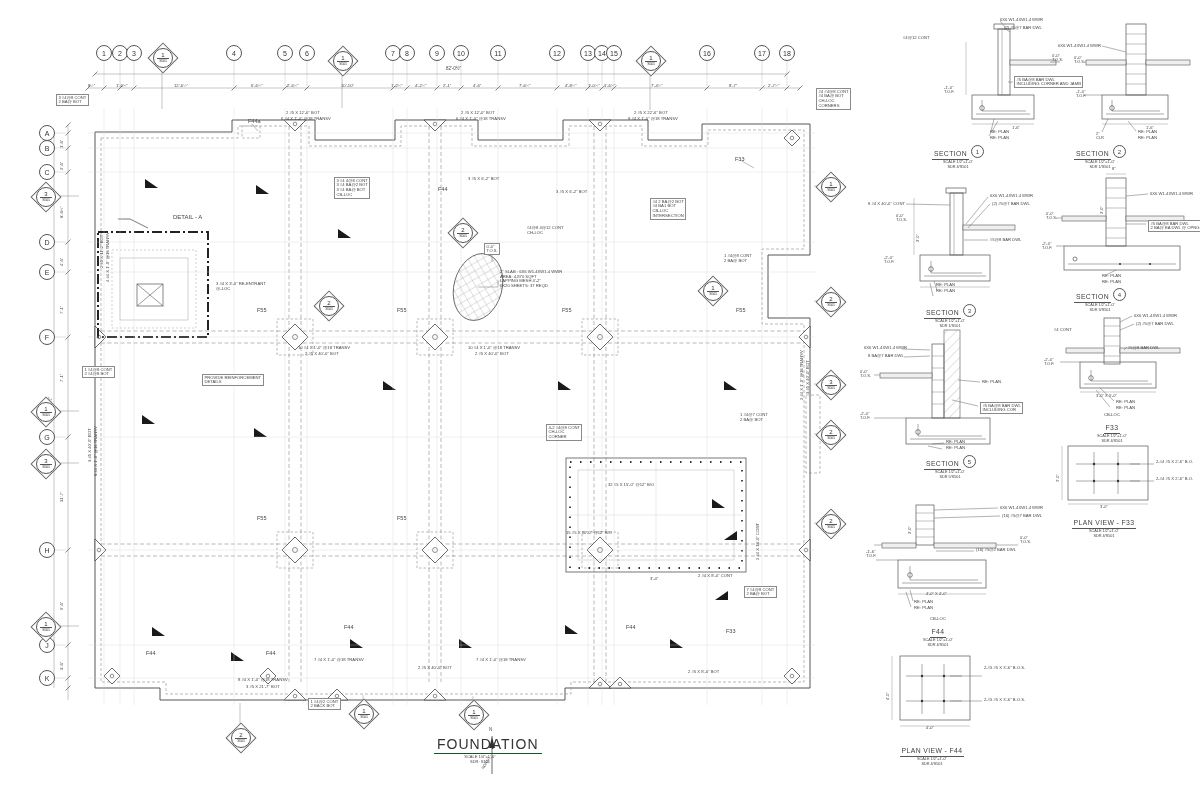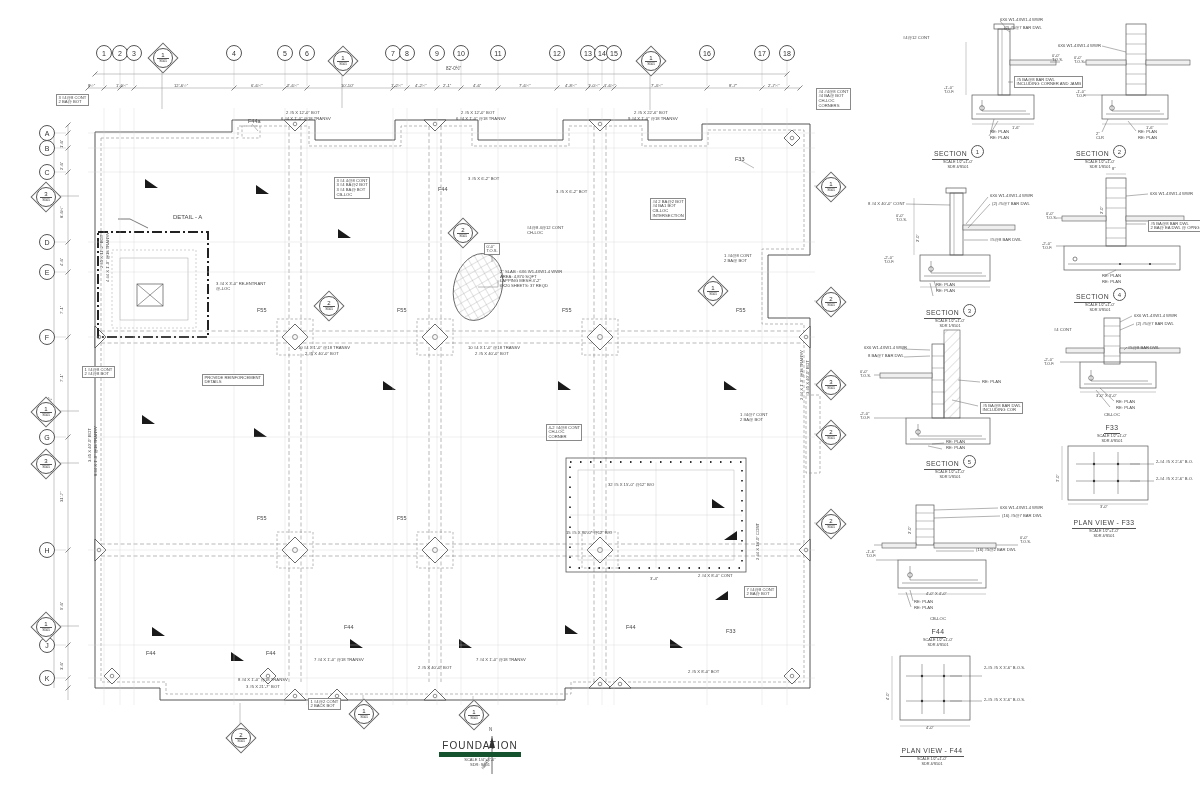--- a/index.html
+++ b/index.html
@@ -20,21 +20,21 @@
     text-align:center;padding-bottom:0.5px;}
   .marker .s{font-size:3.6px;line-height:1.3;color:#333;letter-spacing:-0.2px;}
   .dstack{position:absolute;text-align:center;color:#3f3f3f;z-index:6;width:96px;margin-left:-6px;}
   .dstack .pre{font-size:4.2px;}
   .dstack .trow{line-height:1;}
   .dstack .ttl{font-size:6.8px;border-bottom:0.9px solid #555;padding:0 2px 1px;display:inline-block;letter-spacing:0.4px;}
   .dstack .num{display:inline-flex;width:11px;height:11px;border:0.8px solid #555;border-radius:50%;
     align-items:center;justify-content:center;font-size:6px;margin-left:2px;background:#fff;vertical-align:middle;}
   .dstack .sub{font-size:3.8px;line-height:1.25;}
   #plan-title{position:absolute;left:434px;top:735px;text-align:center;color:#333;z-index:6;width:92px;}
-  #plan-title .pt-title{font-size:10px;letter-spacing:1px;border-bottom:5px solid #14532d;
+  #plan-title .pt-title{font-size:14px;letter-spacing:1px;border-bottom:1px solid #14532d;
     display:inline-block;padding:0 3px 1px;}
   #plan-title .pt-sub{font-size:4px;color:#474747;line-height:1.3;}
   .north-n{font-size:4.5px;}
   .north-word{font-size:3.8px;}
 </style>
 </head>
 <body>
 
 <div id="sheet">
 

